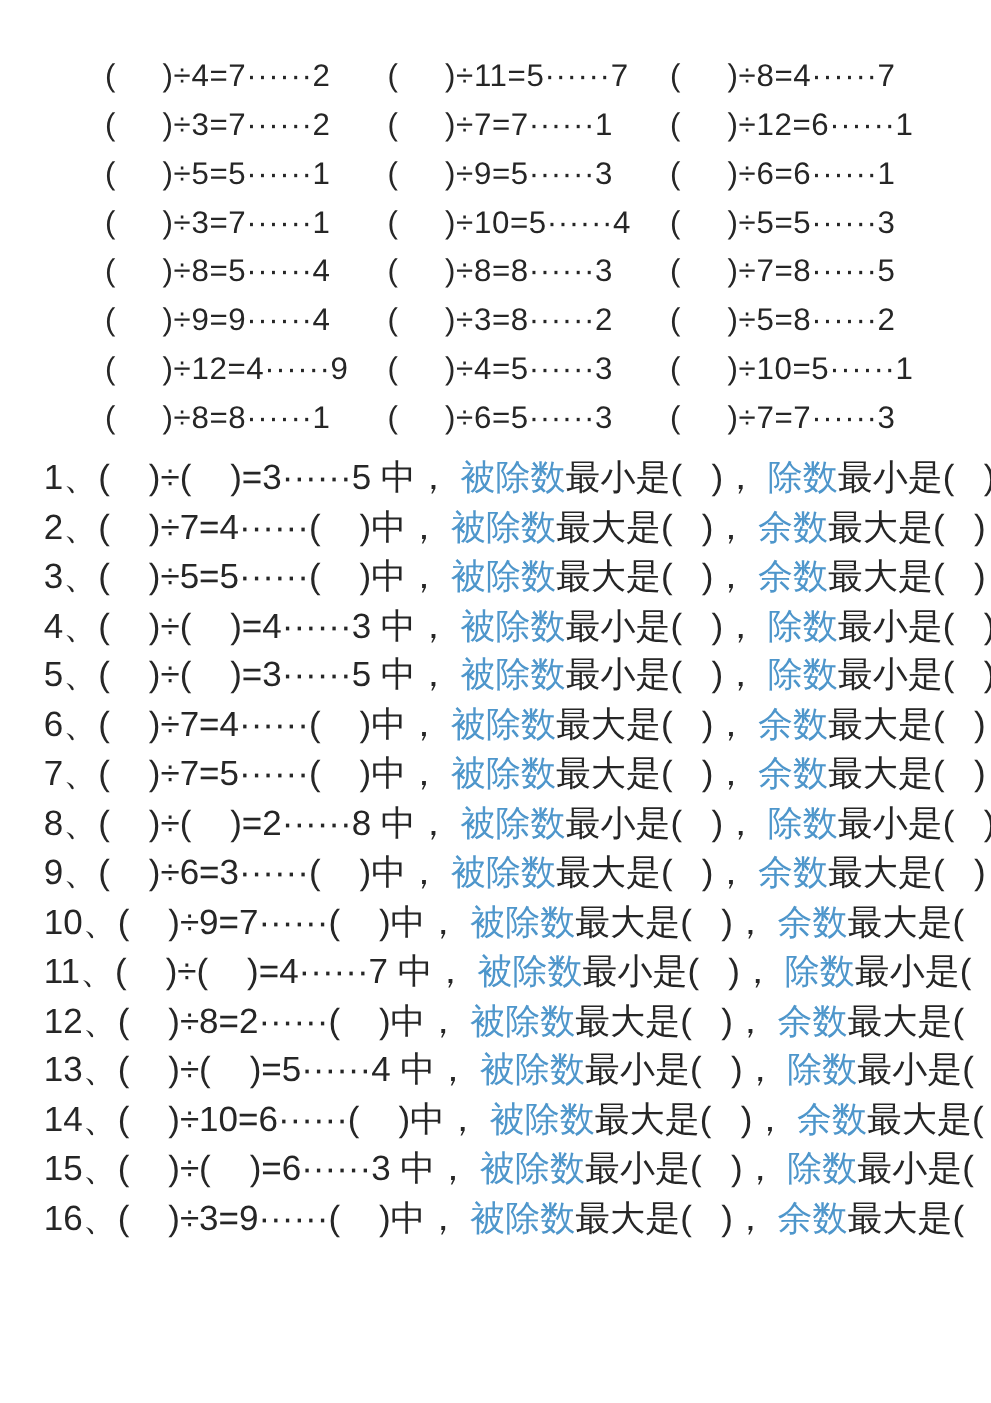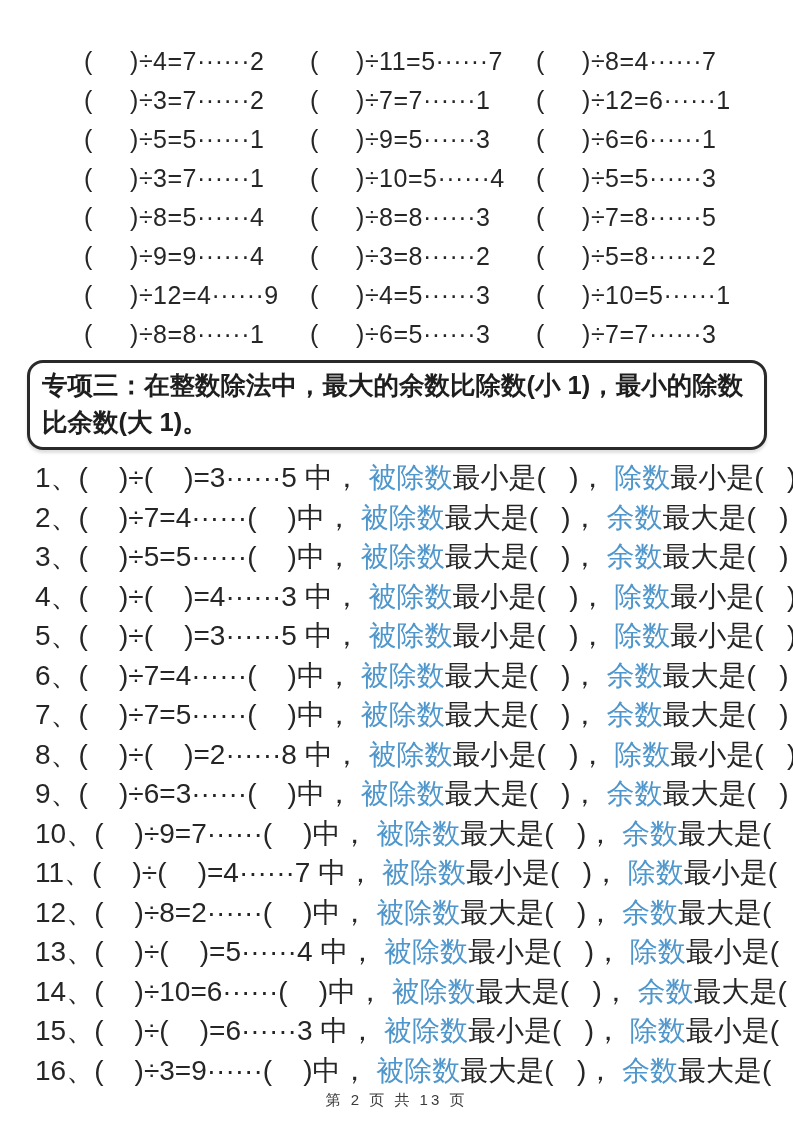--- a/index.html
+++ b/index.html
@@ -49,23 +49,17 @@
     letter-spacing:3px;
   }
 </style>
 </head>
 <body style="--accent: #4e96cb; color: rgb(38, 38, 38);">
 
 <div class="page">
 
   <div class="eq-grid"><span class="eq-cell">(     )÷4=7······2</span><span class="eq-cell">(     )÷11=5······7</span><span class="eq-cell">(     )÷8=4······7</span><span class="eq-cell">(     )÷3=7······2</span><span class="eq-cell">(     )÷7=7······1</span><span class="eq-cell">(     )÷12=6······1</span><span class="eq-cell">(     )÷5=5······1</span><span class="eq-cell">(     )÷9=5······3</span><span class="eq-cell">(     )÷6=6······1</span><span class="eq-cell">(     )÷3=7······1</span><span class="eq-cell">(     )÷10=5······4</span><span class="eq-cell">(     )÷5=5······3</span><span class="eq-cell">(     )÷8=5······4</span><span class="eq-cell">(     )÷8=8······3</span><span class="eq-cell">(     )÷7=8······5</span><span class="eq-cell">(     )÷9=9······4</span><span class="eq-cell">(     )÷3=8······2</span><span class="eq-cell">(     )÷5=8······2</span><span class="eq-cell">(     )÷12=4······9</span><span class="eq-cell">(     )÷4=5······3</span><span class="eq-cell">(     )÷10=5······1</span><span class="eq-cell">(     )÷8=8······1</span><span class="eq-cell">(     )÷6=5······3</span><span class="eq-cell">(     )÷7=7······3</span></div>
 
-  <div class="section-box">
-    <span>专项三：在整数除法中，最大的余数比除数(小 1)，最小的除数比余数(大 1)。</span>
-  </div>
 
   <div class="problems"><div class="problem-row"><span>1、(    )÷(    )=3······5 中， </span><span class="term">被除数</span><span>最小是(   )， </span><span class="term">除数</span><span>最小是(   )</span></div><div class="problem-row"><span>2、(    )÷7=4······(    )中， </span><span class="term">被除数</span><span>最大是(   )， </span><span class="term">余数</span><span>最大是(   )</span></div><div class="problem-row"><span>3、(    )÷5=5······(    )中， </span><span class="term">被除数</span><span>最大是(   )， </span><span class="term">余数</span><span>最大是(   )</span></div><div class="problem-row"><span>4、(    )÷(    )=4······3 中， </span><span class="term">被除数</span><span>最小是(   )， </span><span class="term">除数</span><span>最小是(   )</span></div><div class="problem-row"><span>5、(    )÷(    )=3······5 中， </span><span class="term">被除数</span><span>最小是(   )， </span><span class="term">除数</span><span>最小是(   )</span></div><div class="problem-row"><span>6、(    )÷7=4······(    )中， </span><span class="term">被除数</span><span>最大是(   )， </span><span class="term">余数</span><span>最大是(   )</span></div><div class="problem-row"><span>7、(    )÷7=5······(    )中， </span><span class="term">被除数</span><span>最大是(   )， </span><span class="term">余数</span><span>最大是(   )</span></div><div class="problem-row"><span>8、(    )÷(    )=2······8 中， </span><span class="term">被除数</span><span>最小是(   )， </span><span class="term">除数</span><span>最小是(   )</span></div><div class="problem-row"><span>9、(    )÷6=3······(    )中， </span><span class="term">被除数</span><span>最大是(   )， </span><span class="term">余数</span><span>最大是(   )</span></div><div class="problem-row"><span>10、(    )÷9=7······(    )中， </span><span class="term">被除数</span><span>最大是(   )， </span><span class="term">余数</span><span>最大是(   )</span></div><div class="problem-row"><span>11、(    )÷(    )=4······7 中， </span><span class="term">被除数</span><span>最小是(   )， </span><span class="term">除数</span><span>最小是(   )</span></div><div class="problem-row"><span>12、(    )÷8=2······(    )中， </span><span class="term">被除数</span><span>最大是(   )， </span><span class="term">余数</span><span>最大是(   )</span></div><div class="problem-row"><span>13、(    )÷(    )=5······4 中， </span><span class="term">被除数</span><span>最小是(   )， </span><span class="term">除数</span><span>最小是(   )</span></div><div class="problem-row"><span>14、(    )÷10=6······(    )中， </span><span class="term">被除数</span><span>最大是(   )， </span><span class="term">余数</span><span>最大是(   )</span></div><div class="problem-row"><span>15、(    )÷(    )=6······3 中， </span><span class="term">被除数</span><span>最小是(   )， </span><span class="term">除数</span><span>最小是(   )</span></div><div class="problem-row"><span>16、(    )÷3=9······(    )中， </span><span class="term">被除数</span><span>最大是(   )， </span><span class="term">余数</span><span>最大是(   )</span></div></div>
 
-  <div class="footer">
-    <span>第 2 页 共 13 页</span>
-  </div>
 
 </div>
 
 </body></html>

